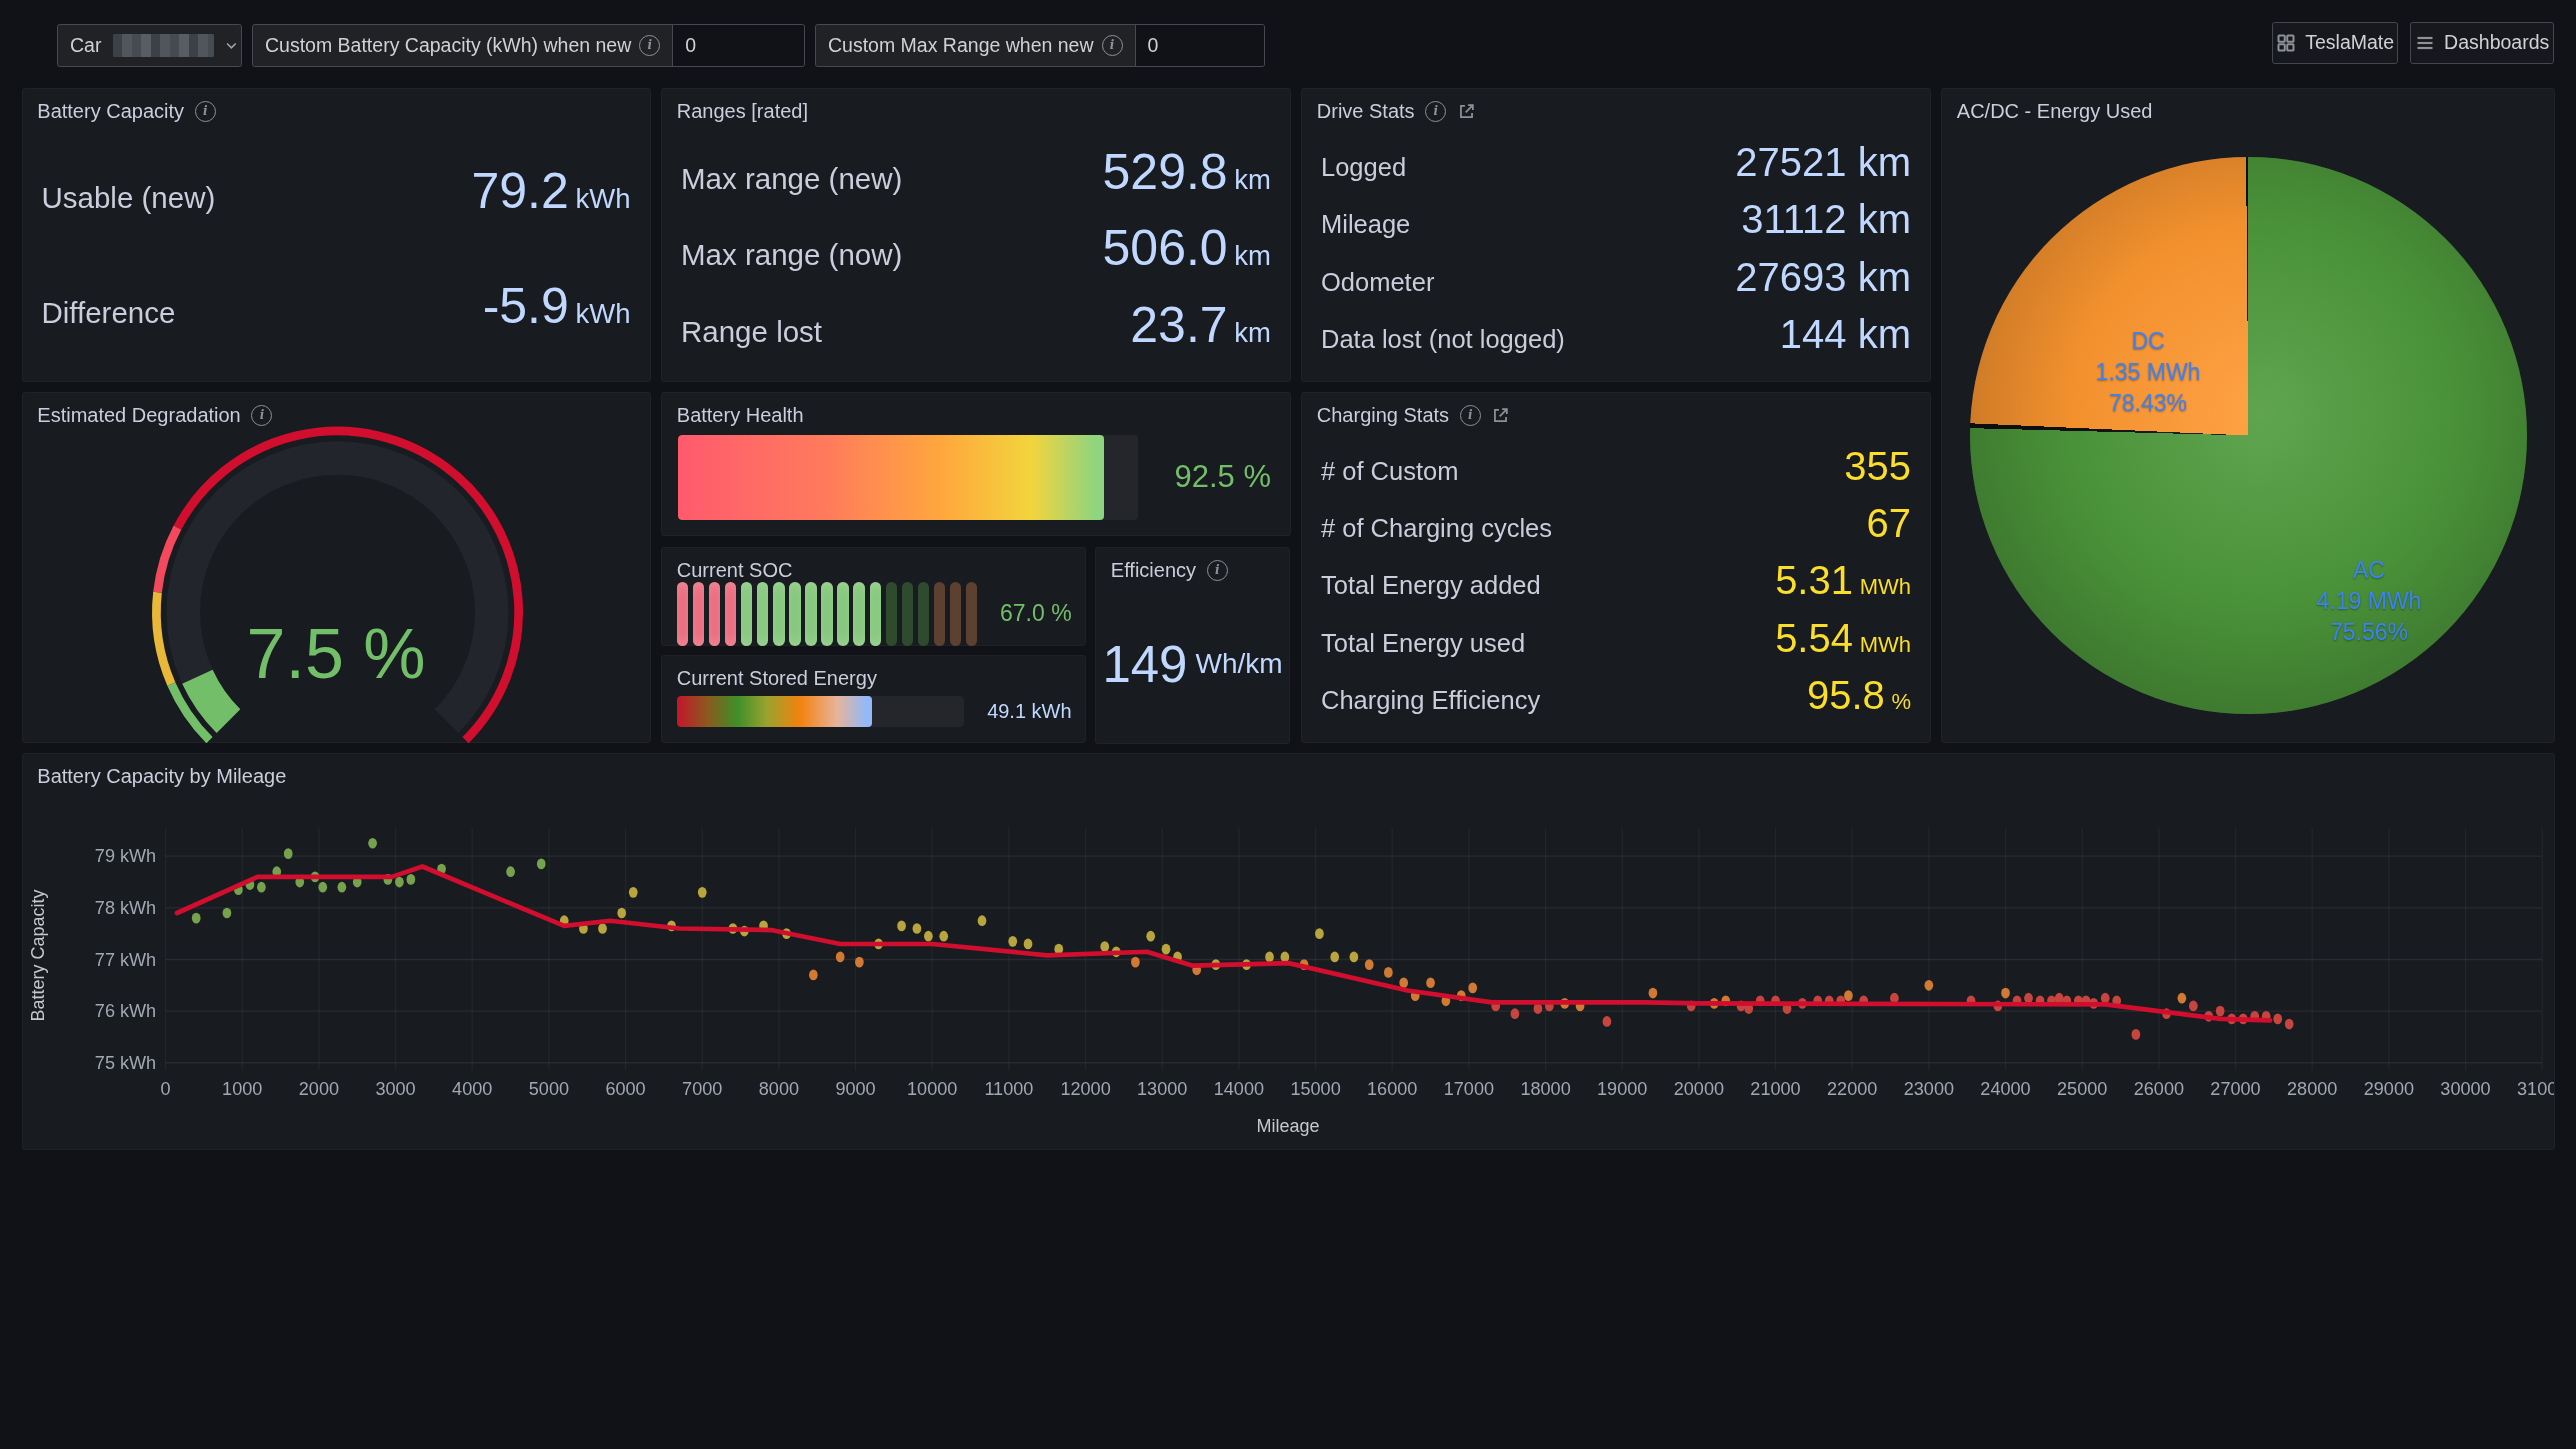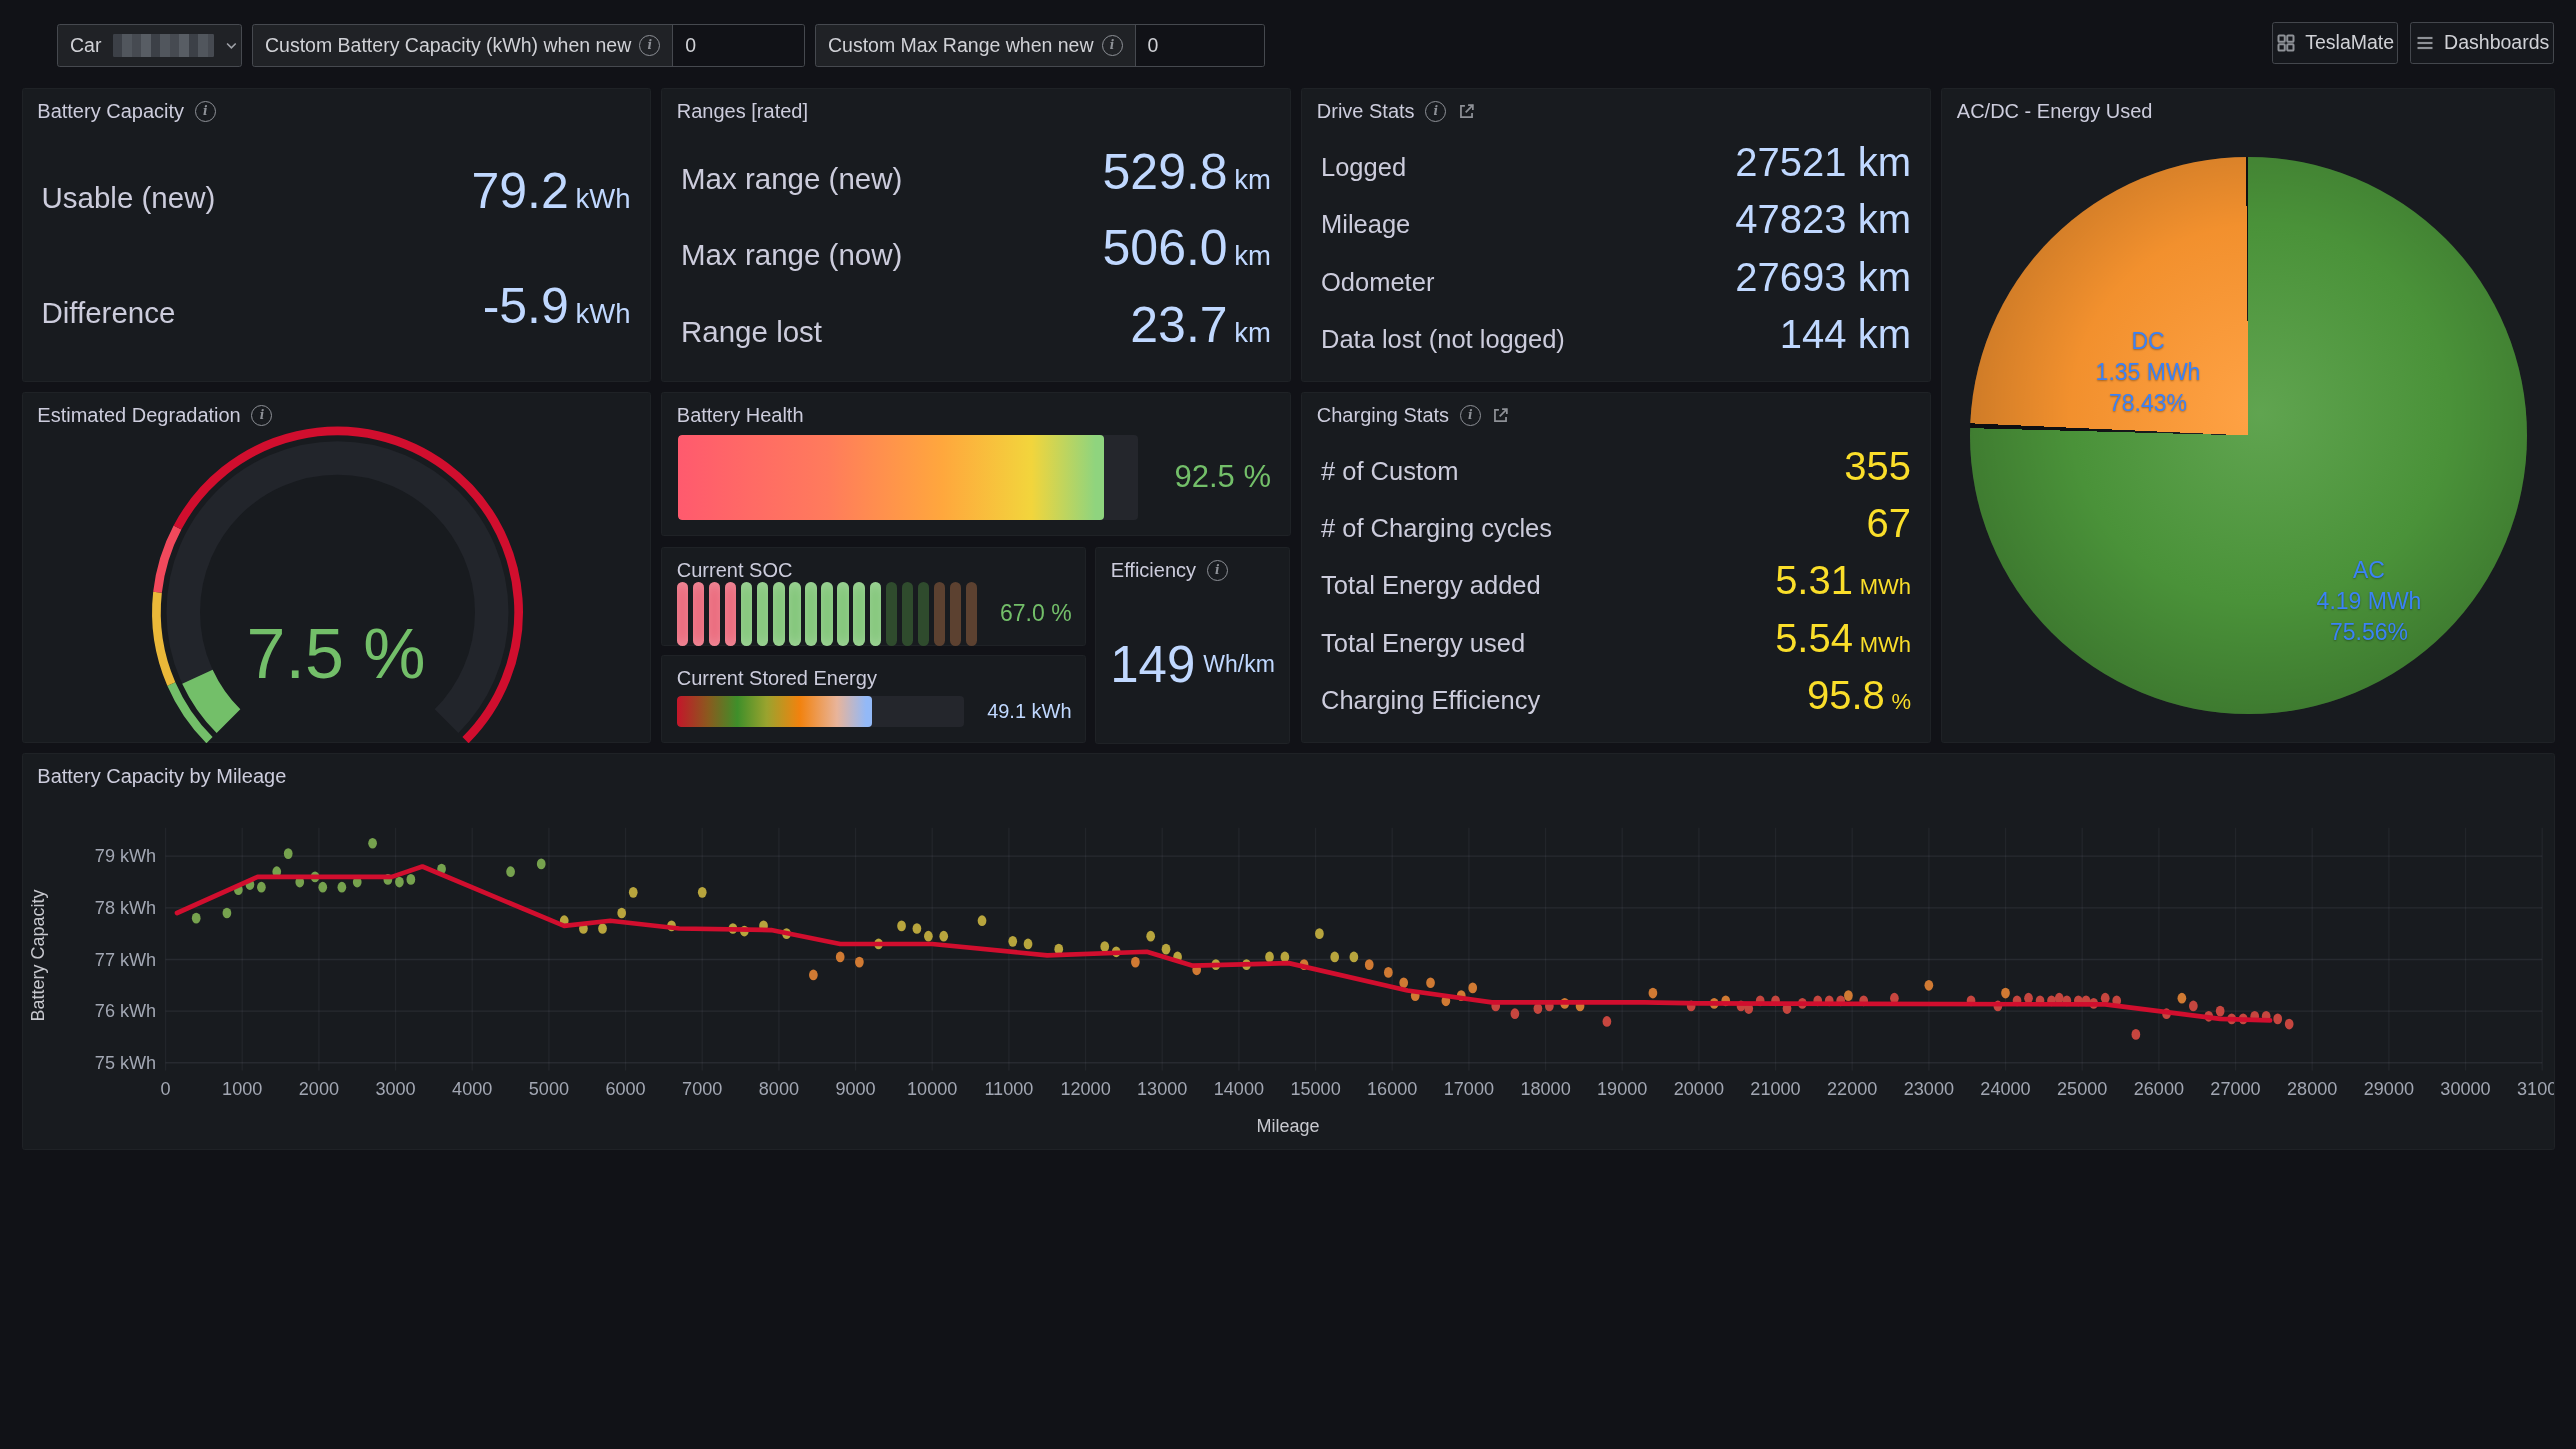--- a/index.html
+++ b/index.html
@@ -168,21 +168,21 @@
           </svg>
       </span>
     </div>
     <div class="rows">
       <div class="srow">
           <span class="slabel sm">Logged</span>
           <span class="sval md">27521 km</span>
         </div>
       <div class="srow">
           <span class="slabel sm">Mileage</span>
-          <span class="sval md">47823 km</span>
+          <span class="sval md">31112 km</span>
         </div>
       <div class="srow">
           <span class="slabel sm">Odometer</span>
           <span class="sval md">27693 km</span>
         </div>
       <div class="srow">
           <span class="slabel sm">Data lost (not logged)</span>
           <span class="sval md">144 km</span>
         </div>
     </div>
@@ -263,21 +263,21 @@
     </div>
   </div>
 
   <div class="panel statpanel" style="left:1095px;top:547px;width:195px;height:197px;">
     <div class="phead">
         <span class="ptitle">Efficiency</span>
         <span class="iicon">i</span>
       </div>
     <div style="flex:1;display:flex;align-items:center;justify-content:center;">
       <span style="font-size:51px;font-weight:500;color:#C0D8FF;">149</span>
-      <span style="font-size:23px;font-weight:500;color:#C0D8FF;margin-left:8px;">Wh/km</span>
+      <span style="font-size:28px;font-weight:500;color:#C0D8FF;margin-left:8px;">Wh/km</span>
     </div>
   </div>
 
   <div class="panel statpanel" style="left:661px;top:655px;width:425px;height:88px;">
     <div class="phead" style="padding-bottom:0;">
         <span class="ptitle">Current Stored Energy</span>
       </div>
     <div style="display:flex;align-items:center;gap:13.4px;padding:1.3px 13.4px 10.7px 14.8px;flex:1;">
       <div class="btrack" style="height:31px;align-self:center;">
           <div class="bfill" id="storedFill" style="width: 67.8%; background: linear-gradient(90deg, rgb(196, 22, 42) 0%, rgb(138, 90, 30) 16%, rgb(63, 143, 42) 31%, rgb(154, 163, 46) 46%, rgb(242, 130, 14) 63%, rgb(232, 180, 154) 82%, rgb(147, 185, 247) 97%);"></div>

